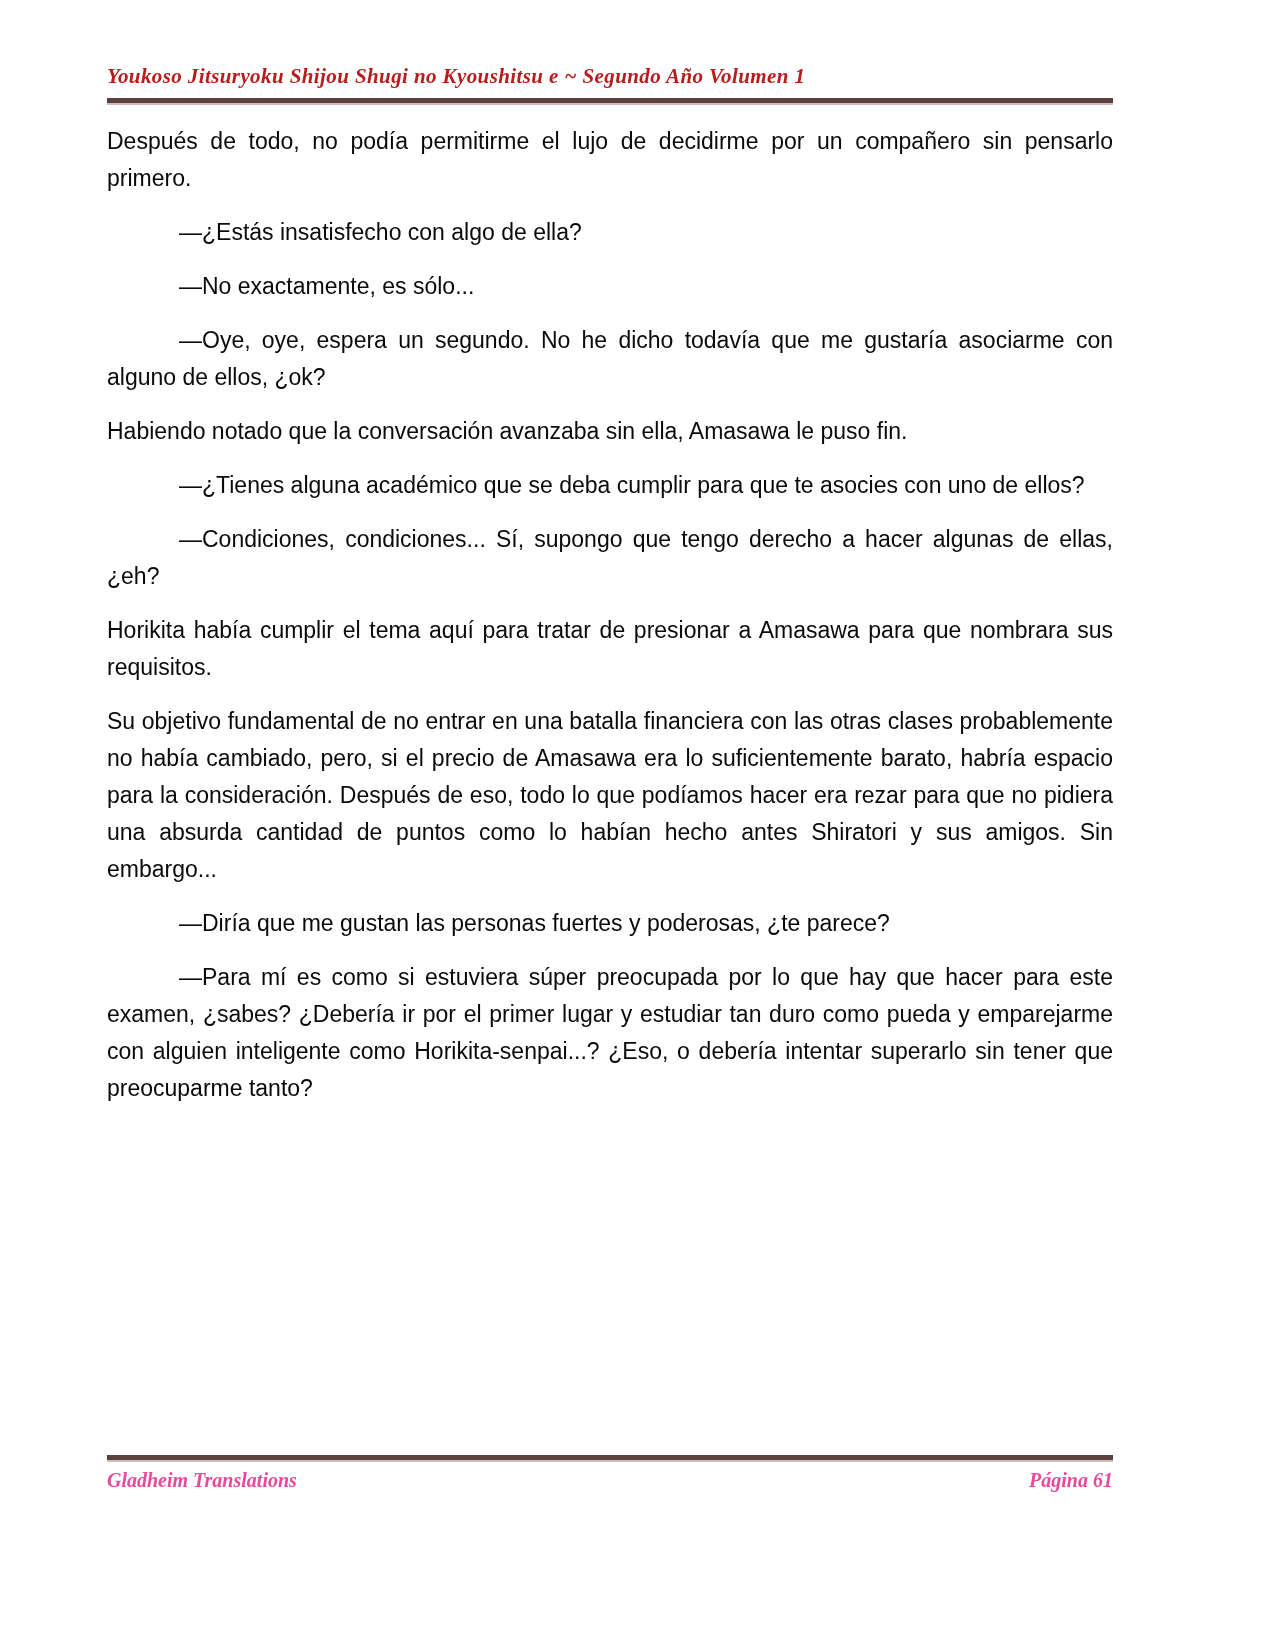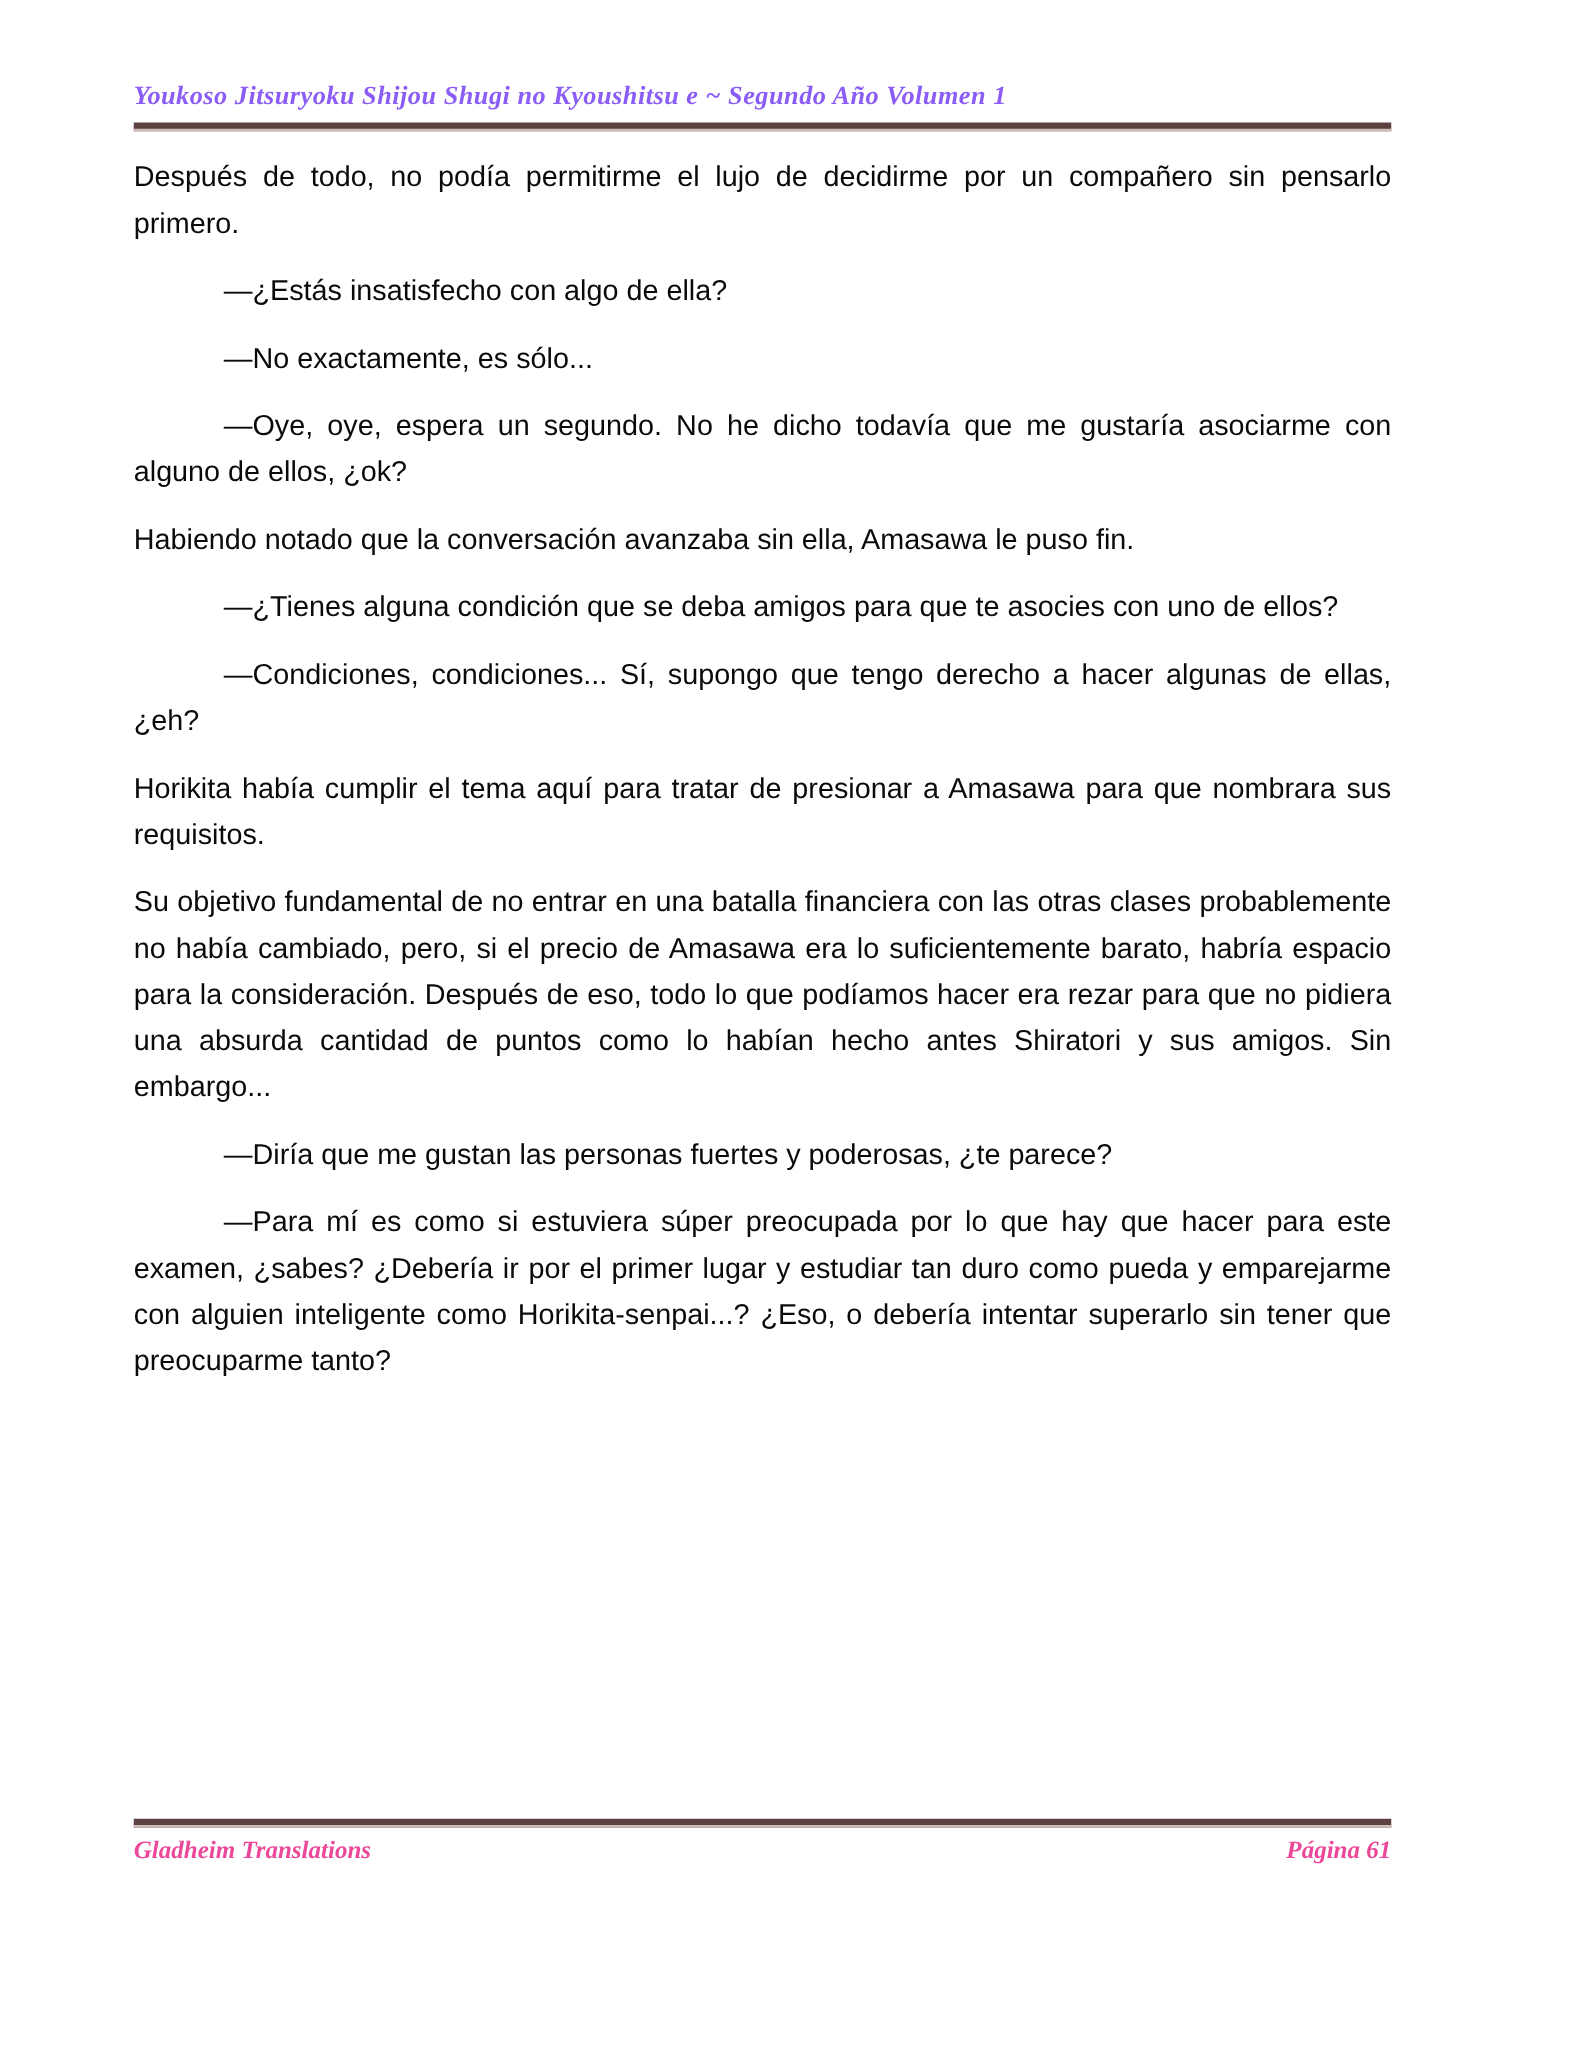--- a/index.html
+++ b/index.html
@@ -23,21 +23,21 @@
     top: 64px;
     width: 1006px;
   }
   
   .header-title {
     font-family: "Liberation Serif", serif;
     font-style: italic;
     font-weight: bold;
     font-size: 21px;
     letter-spacing: 0.4px;
-    color: #8b5cf6;
+    color: #b91c1c;
     white-space: nowrap;
   }
   .rule {
     margin-top: 9px;
     height: 5px;
     background: var(--accent, #5d4040);
     border-bottom: 2px solid #cdbcbc;
   }
   
   .body-text {
@@ -89,21 +89,21 @@
       <div class="rule"></div>
     </div>
 
     <div class="body-text">
 
     <p class="para narration">Después de todo, no podía permitirme el lujo de decidirme por un compañero sin pensarlo primero.</p>
         <p class="para dialogue">—¿Estás insatisfecho con algo de ella?</p>
         <p class="para dialogue">—No exactamente, es sólo...</p>
         <p class="para dialogue">—Oye, oye, espera un segundo. No he dicho todavía que me gustaría asociarme con alguno de ellos, ¿ok?</p>
         <p class="para narration">Habiendo notado que la conversación avanzaba sin ella, Amasawa le puso fin.</p>
-        <p class="para dialogue">—¿Tienes alguna condición que se deba amigos para que te asocies con uno de ellos?</p>
+        <p class="para dialogue">—¿Tienes alguna académico que se deba cumplir para que te asocies con uno de ellos?</p>
         <p class="para dialogue">—Condiciones, condiciones... Sí, supongo que tengo derecho a hacer algunas de ellas, ¿eh?</p>
         <p class="para narration">Horikita había cumplir el tema aquí para tratar de presionar a Amasawa para que nombrara sus requisitos.</p>
         <p class="para narration">Su objetivo fundamental de no entrar en una batalla financiera con las otras clases probablemente no había cambiado, pero, si el precio de Amasawa era lo suficientemente barato, habría espacio para la consideración. Después de eso, todo lo que podíamos hacer era rezar para que no pidiera una absurda cantidad de puntos como lo habían hecho antes Shiratori y sus amigos. Sin embargo...</p>
         <p class="para dialogue">—Diría que me gustan las personas fuertes y poderosas, ¿te parece?</p>
         <p class="para dialogue">—Para mí es como si estuviera súper preocupada por lo que hay que hacer para este examen, ¿sabes? ¿Debería ir por el primer lugar y estudiar tan duro como pueda y emparejarme con alguien inteligente como Horikita-senpai...? ¿Eso, o debería intentar superarlo sin tener que preocuparme tanto?</p>
       </div>
 
   </div>
 
   <div class="footer">

